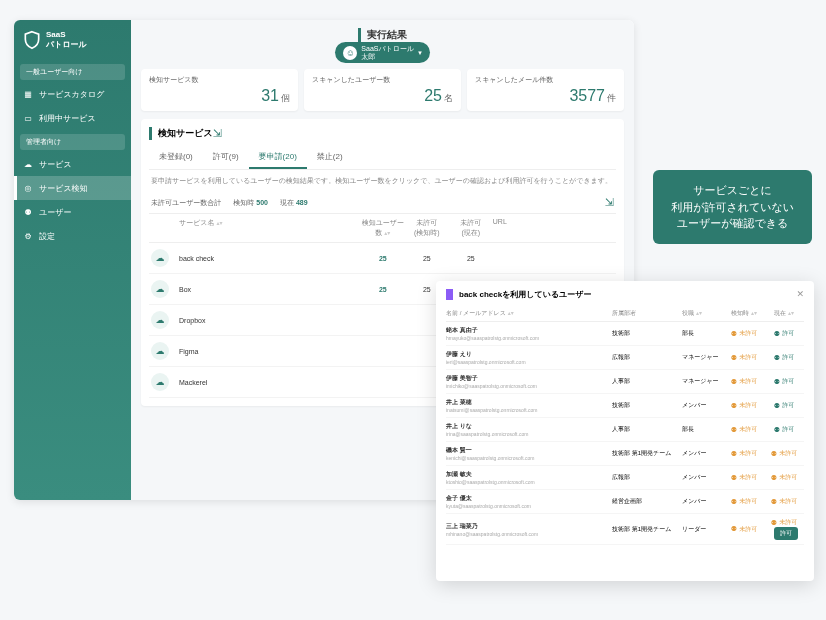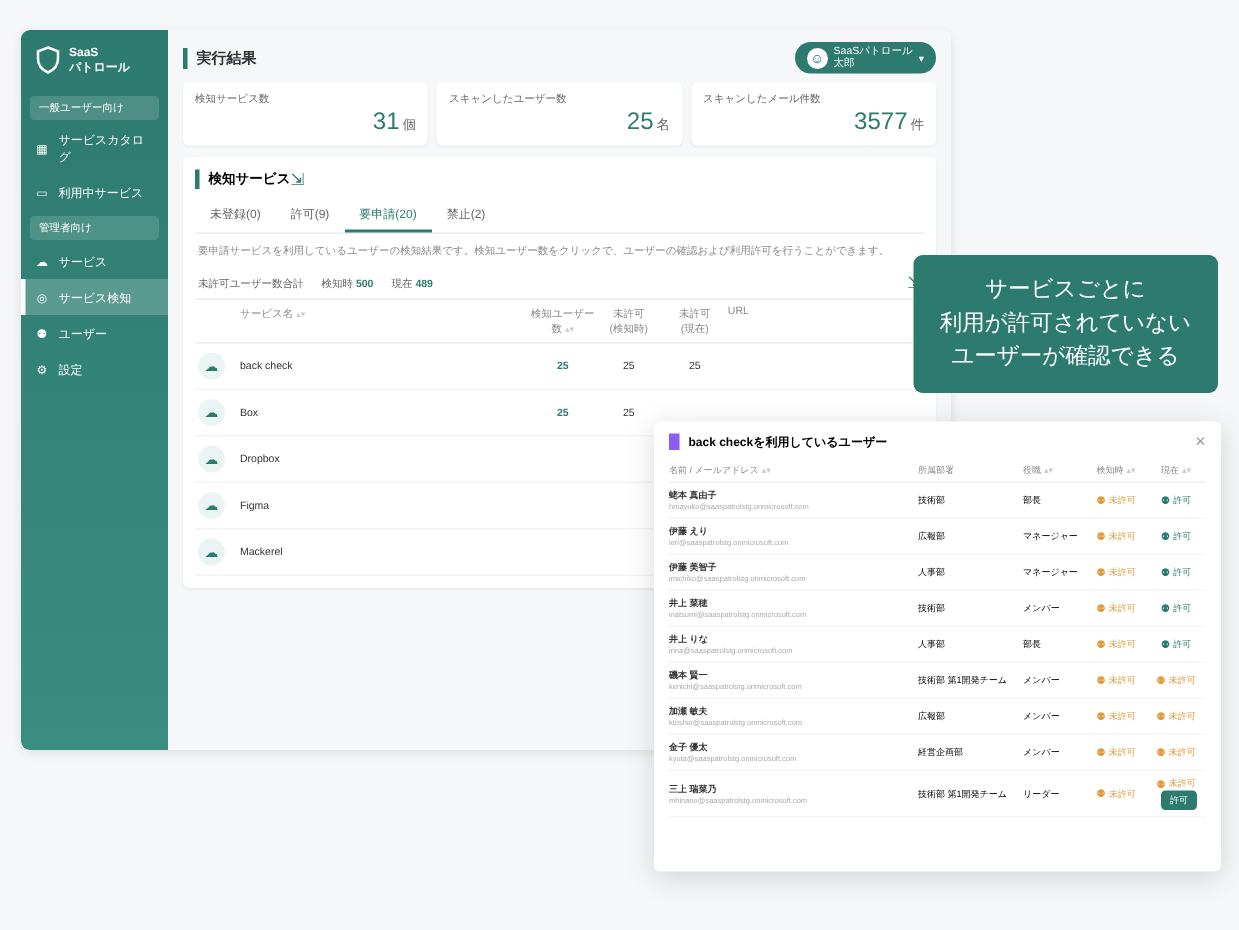--- a/index.html
+++ b/index.html
@@ -1,30 +1,30 @@
 <!DOCTYPE html>
 <html><head>
 <meta charset="utf-8">
 <style>
 * { margin: 0; padding: 0; box-sizing: border-box; font-family: sans-serif; }
 body { background: #f5f7f9; width: 826px; height: 620px; position: relative; overflow: hidden; }
 
 .app { display: flex; width: 620px; height: 480px; background: #fff; border-radius: 6px; overflow: hidden; box-shadow: 0 2px 8px rgba(0,0,0,0.1); margin: 20px 0 0 14px; }
 
-.sidebar { width: 98px; background: linear-gradient(180deg, #2d7a6e 0%, #3a8d7f 100%); color: #fff; display: flex; flex-direction: column; font-size: 8px; }
+.sidebar { width: 117px; background: linear-gradient(180deg, #2d7a6e 0%, #3a8d7f 100%); color: #fff; display: flex; flex-direction: column; font-size: 8px; }
 .logo { display: flex; align-items: center; gap: 4px; padding: 10px 8px; }
 .logo-icon { width: 20px; height: 20px; }
 .logo-text { font-size: 8px; line-height: 1.2; font-weight: bold; }
 .side-label { background: rgba(255,255,255,0.15); padding: 3px 6px; font-size: 7px; border-radius: 3px; margin: 4px 6px 2px; }
 .side-item { display: flex; align-items: center; gap: 5px; padding: 6px 8px; font-size: 8px; cursor: pointer; }
 .side-item.active { background: rgba(255,255,255,0.2); border-left: 3px solid #fff; padding-left: 5px; }
 .side-icon { width: 12px; height: 12px; display: inline-flex; align-items: center; justify-content: center; }
 
 .main { flex: 1; background: #f5f7f9; padding: 8px 10px; overflow: hidden; position: relative; }
-.header-row { display: flex; justify-content: space-between; align-items: center; margin-bottom: 6px; }
+.header-row { display: flex; justify-content: space-between; align-items: center; margin-bottom: 6px; flex-direction: column; }
 .section-title { font-size: 10px; font-weight: bold; color: #333; border-left: 3px solid #2d7a6e; padding-left: 6px; }
 .user-chip { background: #2d7a6e; color: #fff; border-radius: 12px; padding: 3px 8px; display: flex; align-items: center; gap: 4px; font-size: 7px; }
 .user-chip .avatar { width: 14px; height: 14px; background: #fff; border-radius: 50%; display: flex; align-items: center; justify-content: center; color: #2d7a6e; font-size: 9px; }
 .chev { font-size: 7px; }
 
 .stats { display: flex; gap: 6px; margin-bottom: 8px; }
 .stat-card { flex: 1; background: #fff; border-radius: 4px; padding: 6px 8px; box-shadow: 0 1px 2px rgba(0,0,0,0.05); }
 .stat-label { font-size: 7px; color: #666; margin-bottom: 2px; }
 .stat-val { text-align: right; }
 .stat-num { font-size: 16px; color: #2d7a6e; font-weight: 300; }
@@ -69,21 +69,21 @@
 .mrow { display: flex; font-size: 6px; padding: 4px 0; border-bottom: 1px solid #f5f5f5; align-items: center; }
 .mname { font-weight: bold; color: #333; }
 .memail { color: #aaa; font-size: 5px; }
 .badge { display: inline-flex; align-items: center; gap: 2px; font-size: 6px; }
 .badge.warn { color: #e39a3b; }
 .badge.ok { color: #2d7a6e; }
 .badge-icon { font-size: 7px; }
 .allow-btn { background: #2d7a6e; color: #fff; border: none; border-radius: 3px; padding: 2px 6px; font-size: 6px; cursor: pointer; margin-left: 4px; }
 
 
-.callout { position: absolute; right: 14px; top: 170px; background: #2d7a6e; color: #fff; padding: 12px 18px; border-radius: 6px; font-size: 15px; line-height: 1.5; text-align: center; }
+.callout { position: absolute; right: 14px; top: 170px; background: #2d7a6e; color: #fff; padding: 12px 18px; border-radius: 6px; font-size: 11px; line-height: 1.5; text-align: center; }
 
 .sort { font-size: 6px; color: #ccc; margin-left: 2px; }
 </style>
 </head>
 <body>
 
 <div class="app">
   <div class="sidebar">
     <div class="logo">
       <svg class="logo-icon" viewBox="0 0 24 24" fill="none" stroke="#fff" stroke-width="2">

